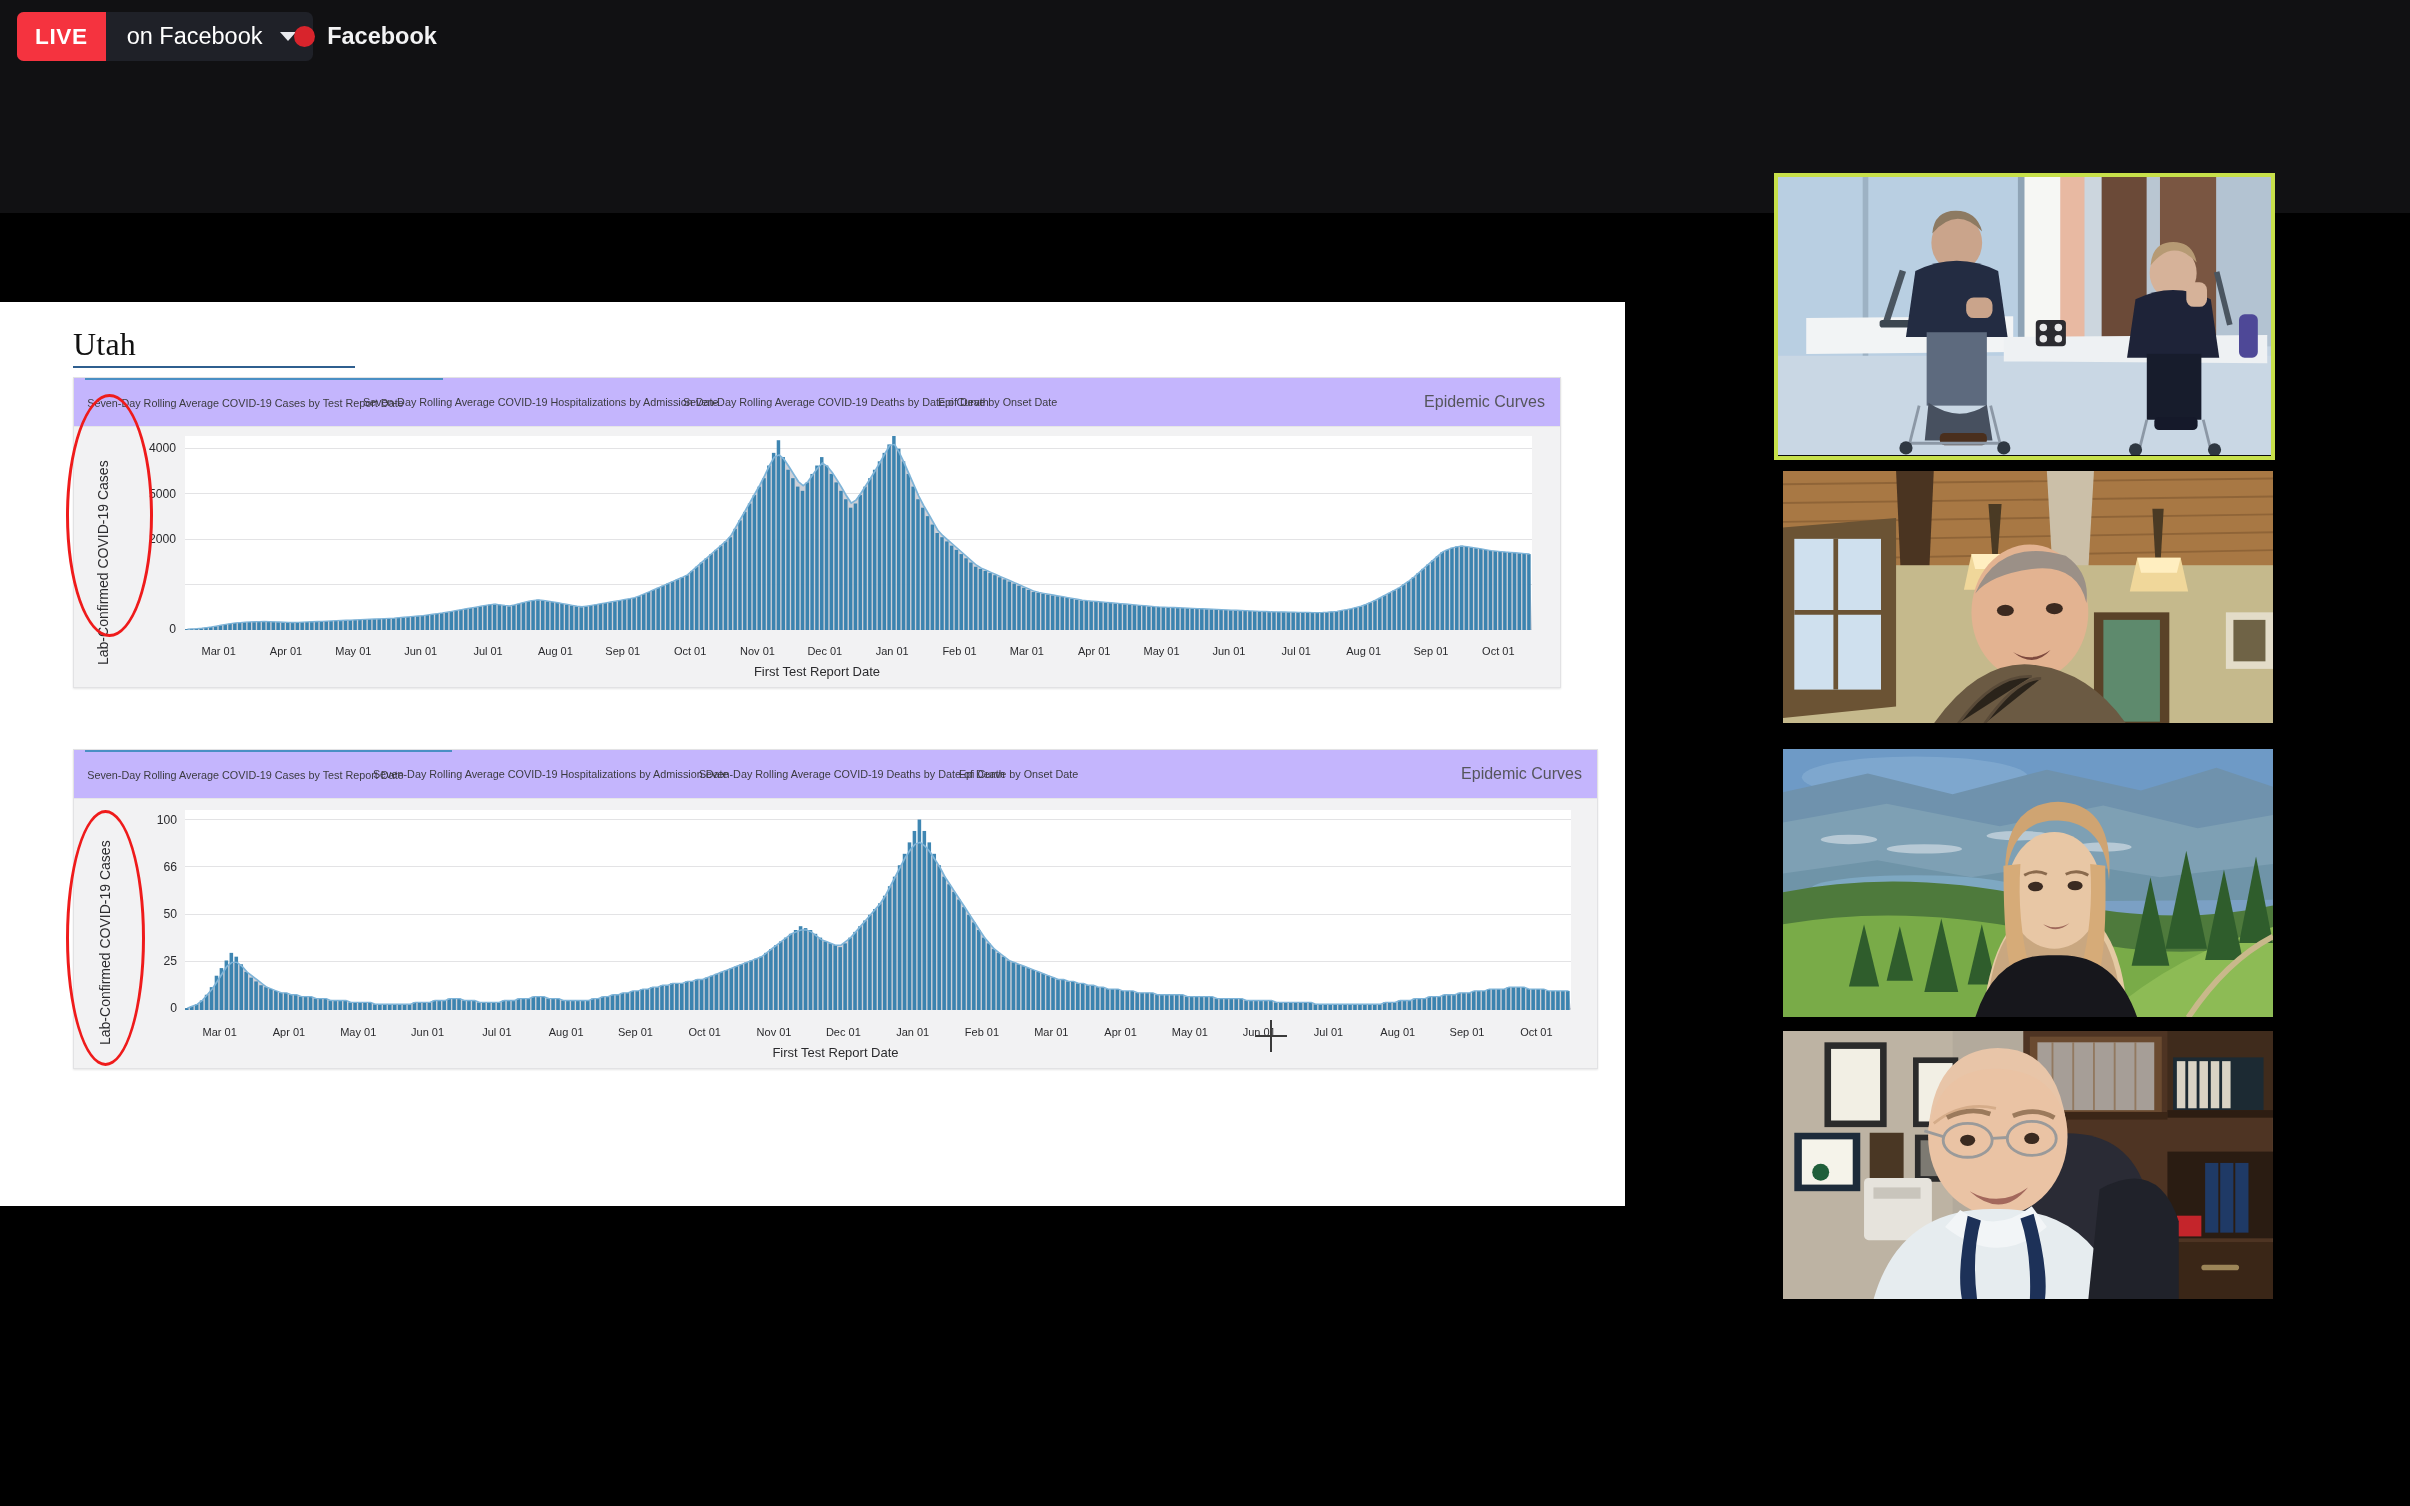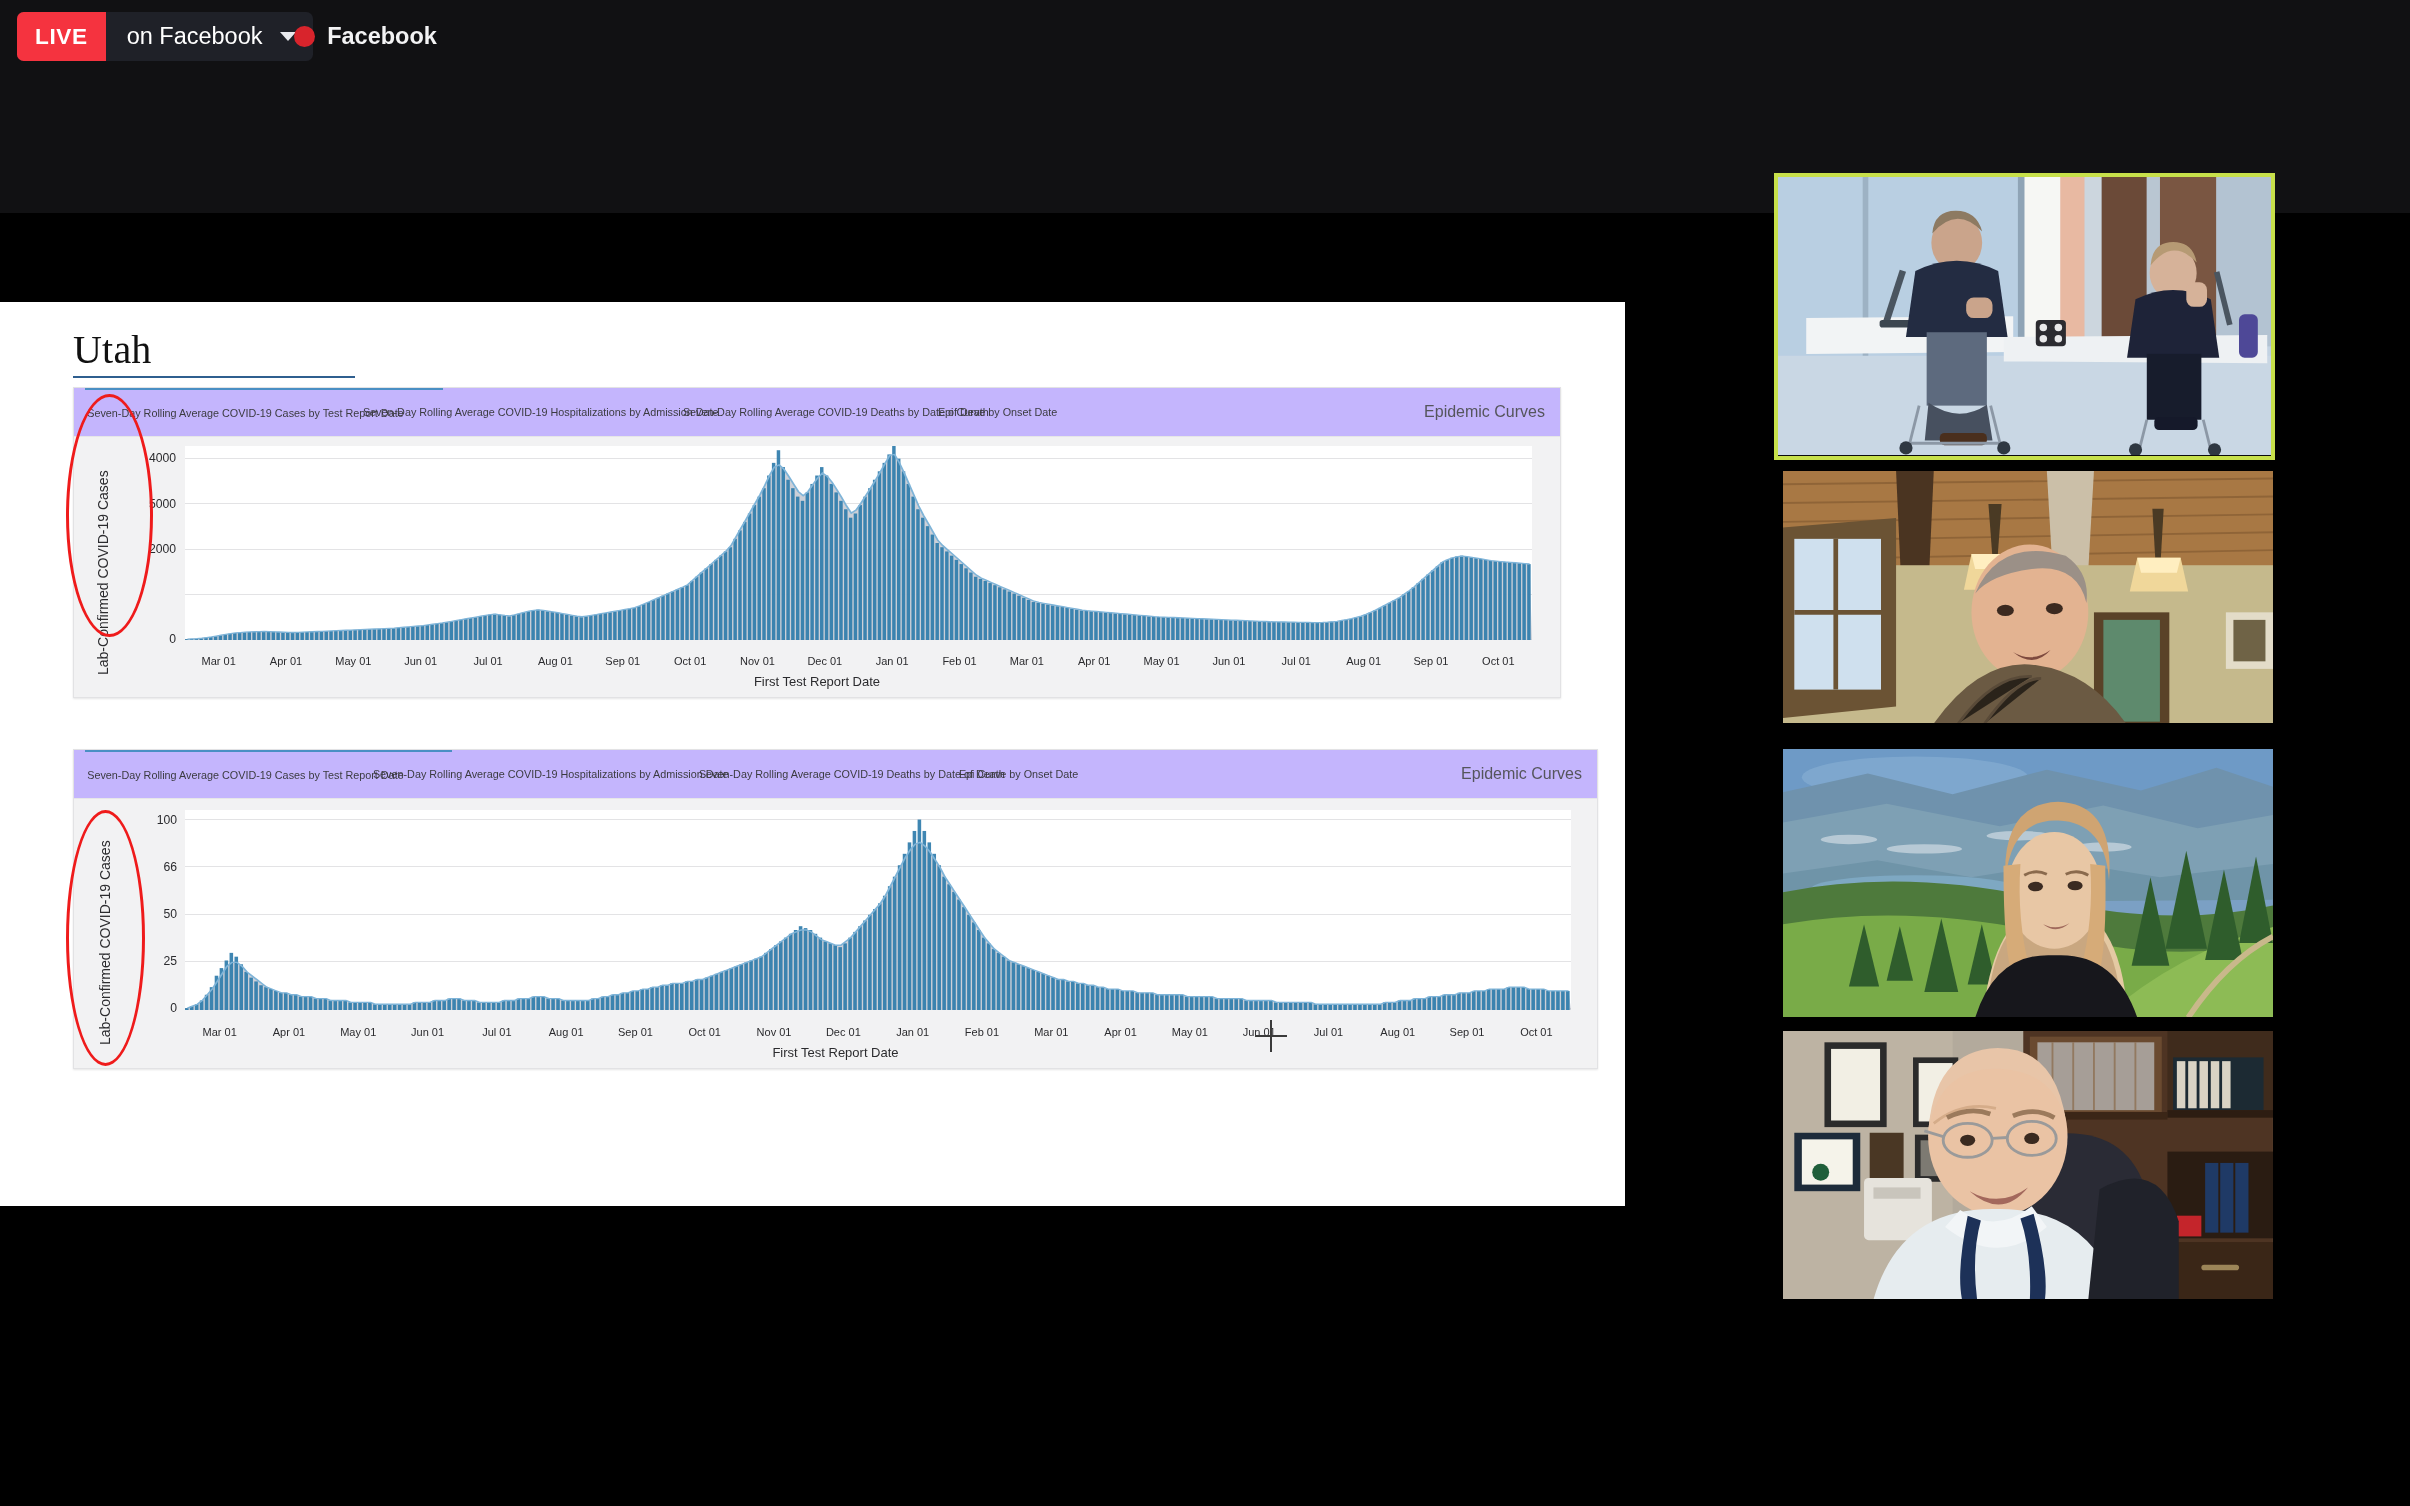--- a/index.html
+++ b/index.html
@@ -43,21 +43,21 @@
   }
   .slide {
     position: absolute; left: 0; top: 89px; width: 1625px; height: 904px;
     background: #ffffff;
   }
 
   
   .panel { position: absolute; background: #ffffff; }
   .panel-title {
     font-family: "Liberation Serif", serif;
-    font-size: 40px; color: #111; letter-spacing: 0.2px;
+    font-size: 32px; color: #111; letter-spacing: 0.2px;
   }
   .title-rule { height: 1.9px; background: #2f5f8f; margin-top: 3.8px; }
 
   .viz {
     position: relative; background: #fff;
     border: 0.9px solid #e2e2e4;
     box-shadow: 0 0.9px 1.9px rgba(0,0,0,.10);
   }
   .tabstrip {
     position: relative; height: 49px; background: #c4b5fd;

